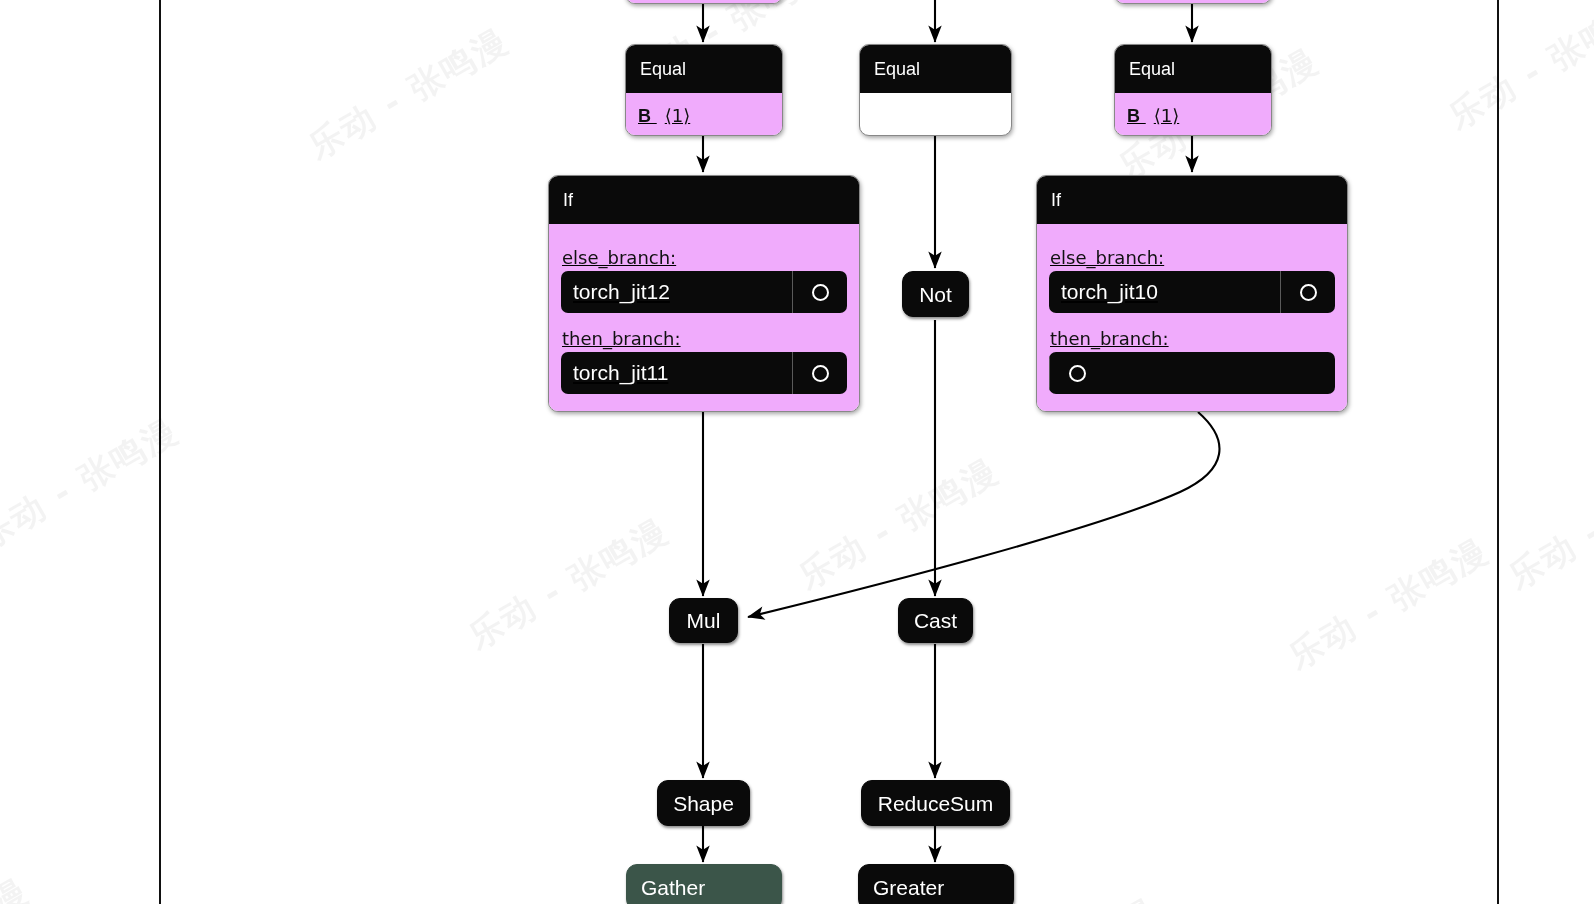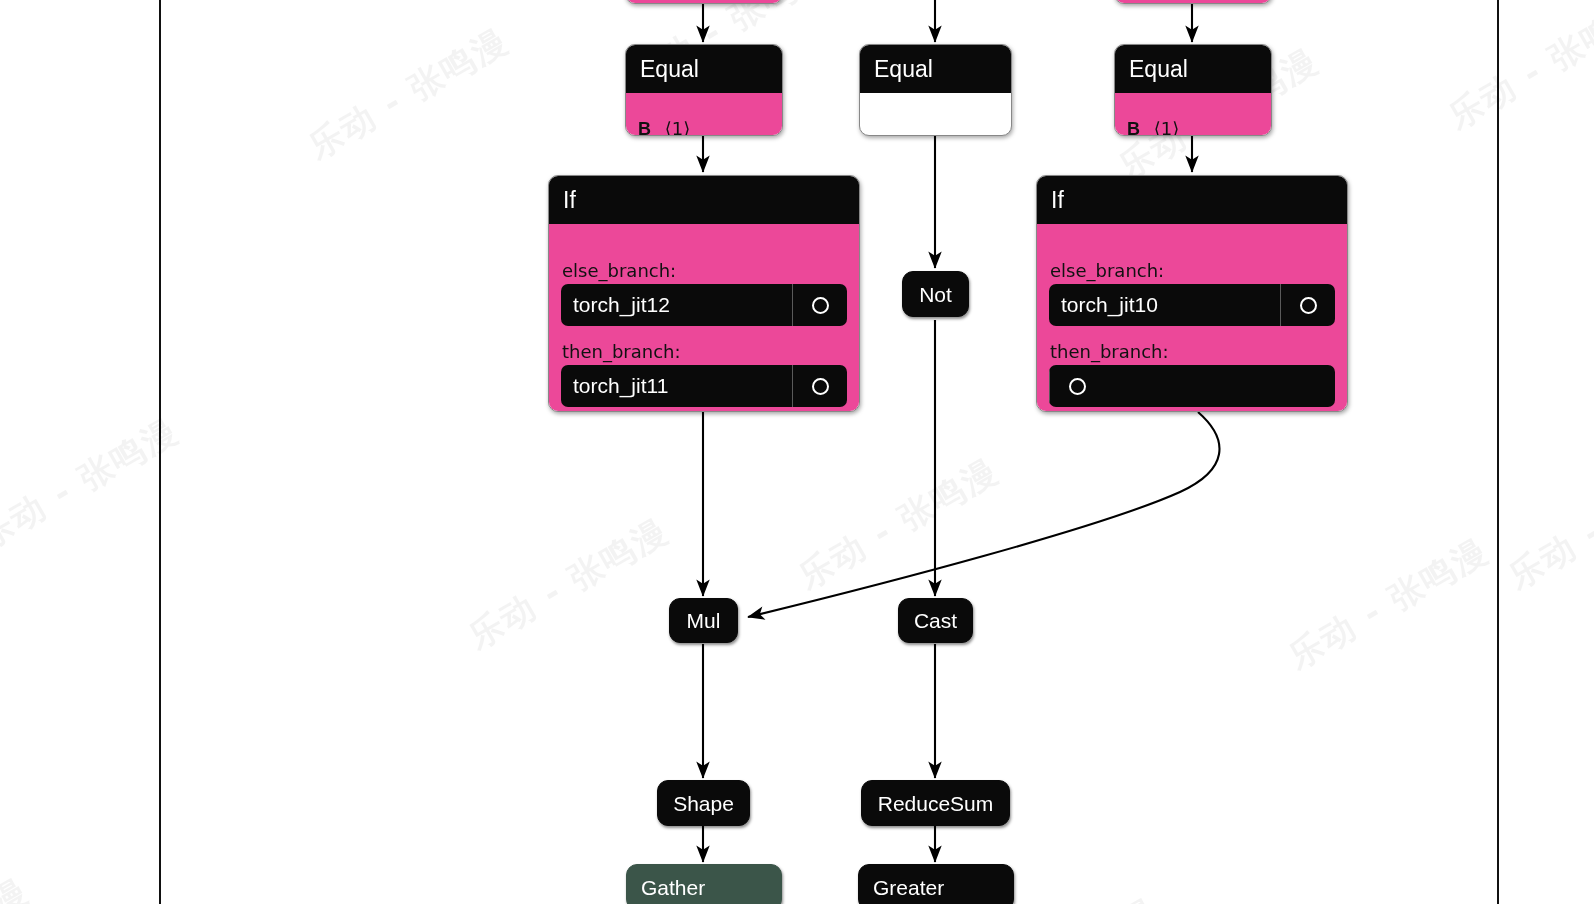--- a/index.html
+++ b/index.html
@@ -91,33 +91,34 @@
     border: 1px solid #888888;
     border-radius: 10px;
     box-shadow: 1px 2px 4px rgba(0,0,0,0.35);
     overflow: hidden;
     display: flex;
     flex-direction: column;
   }
   .card-header {
     background: #0a0a0a;
     color: #ffffff;
-    font-size: 23px;
+    font-size: 18px;
     height: 48px;
     display: flex;
     align-items: center;
     padding-left: 14px;
     box-sizing: border-box;
     flex: 0 0 auto;
   }
   .card-body {
-    background: #ec4899;
+    background: #f0abfc;
     flex: 1 1 auto;
-    padding: 21px 12px 10px 12px;
+    padding: 8px 12px 10px 12px;
     box-sizing: border-box;
+    text-decoration: underline;
   }
   .attr-line {
     font-size: 18px;
     color: #111111;
     font-family: "DejaVu Sans", sans-serif;
     padding-top: 4px;
     white-space: nowrap;
   }
   .attr-line .k {
     font-weight: 700;

